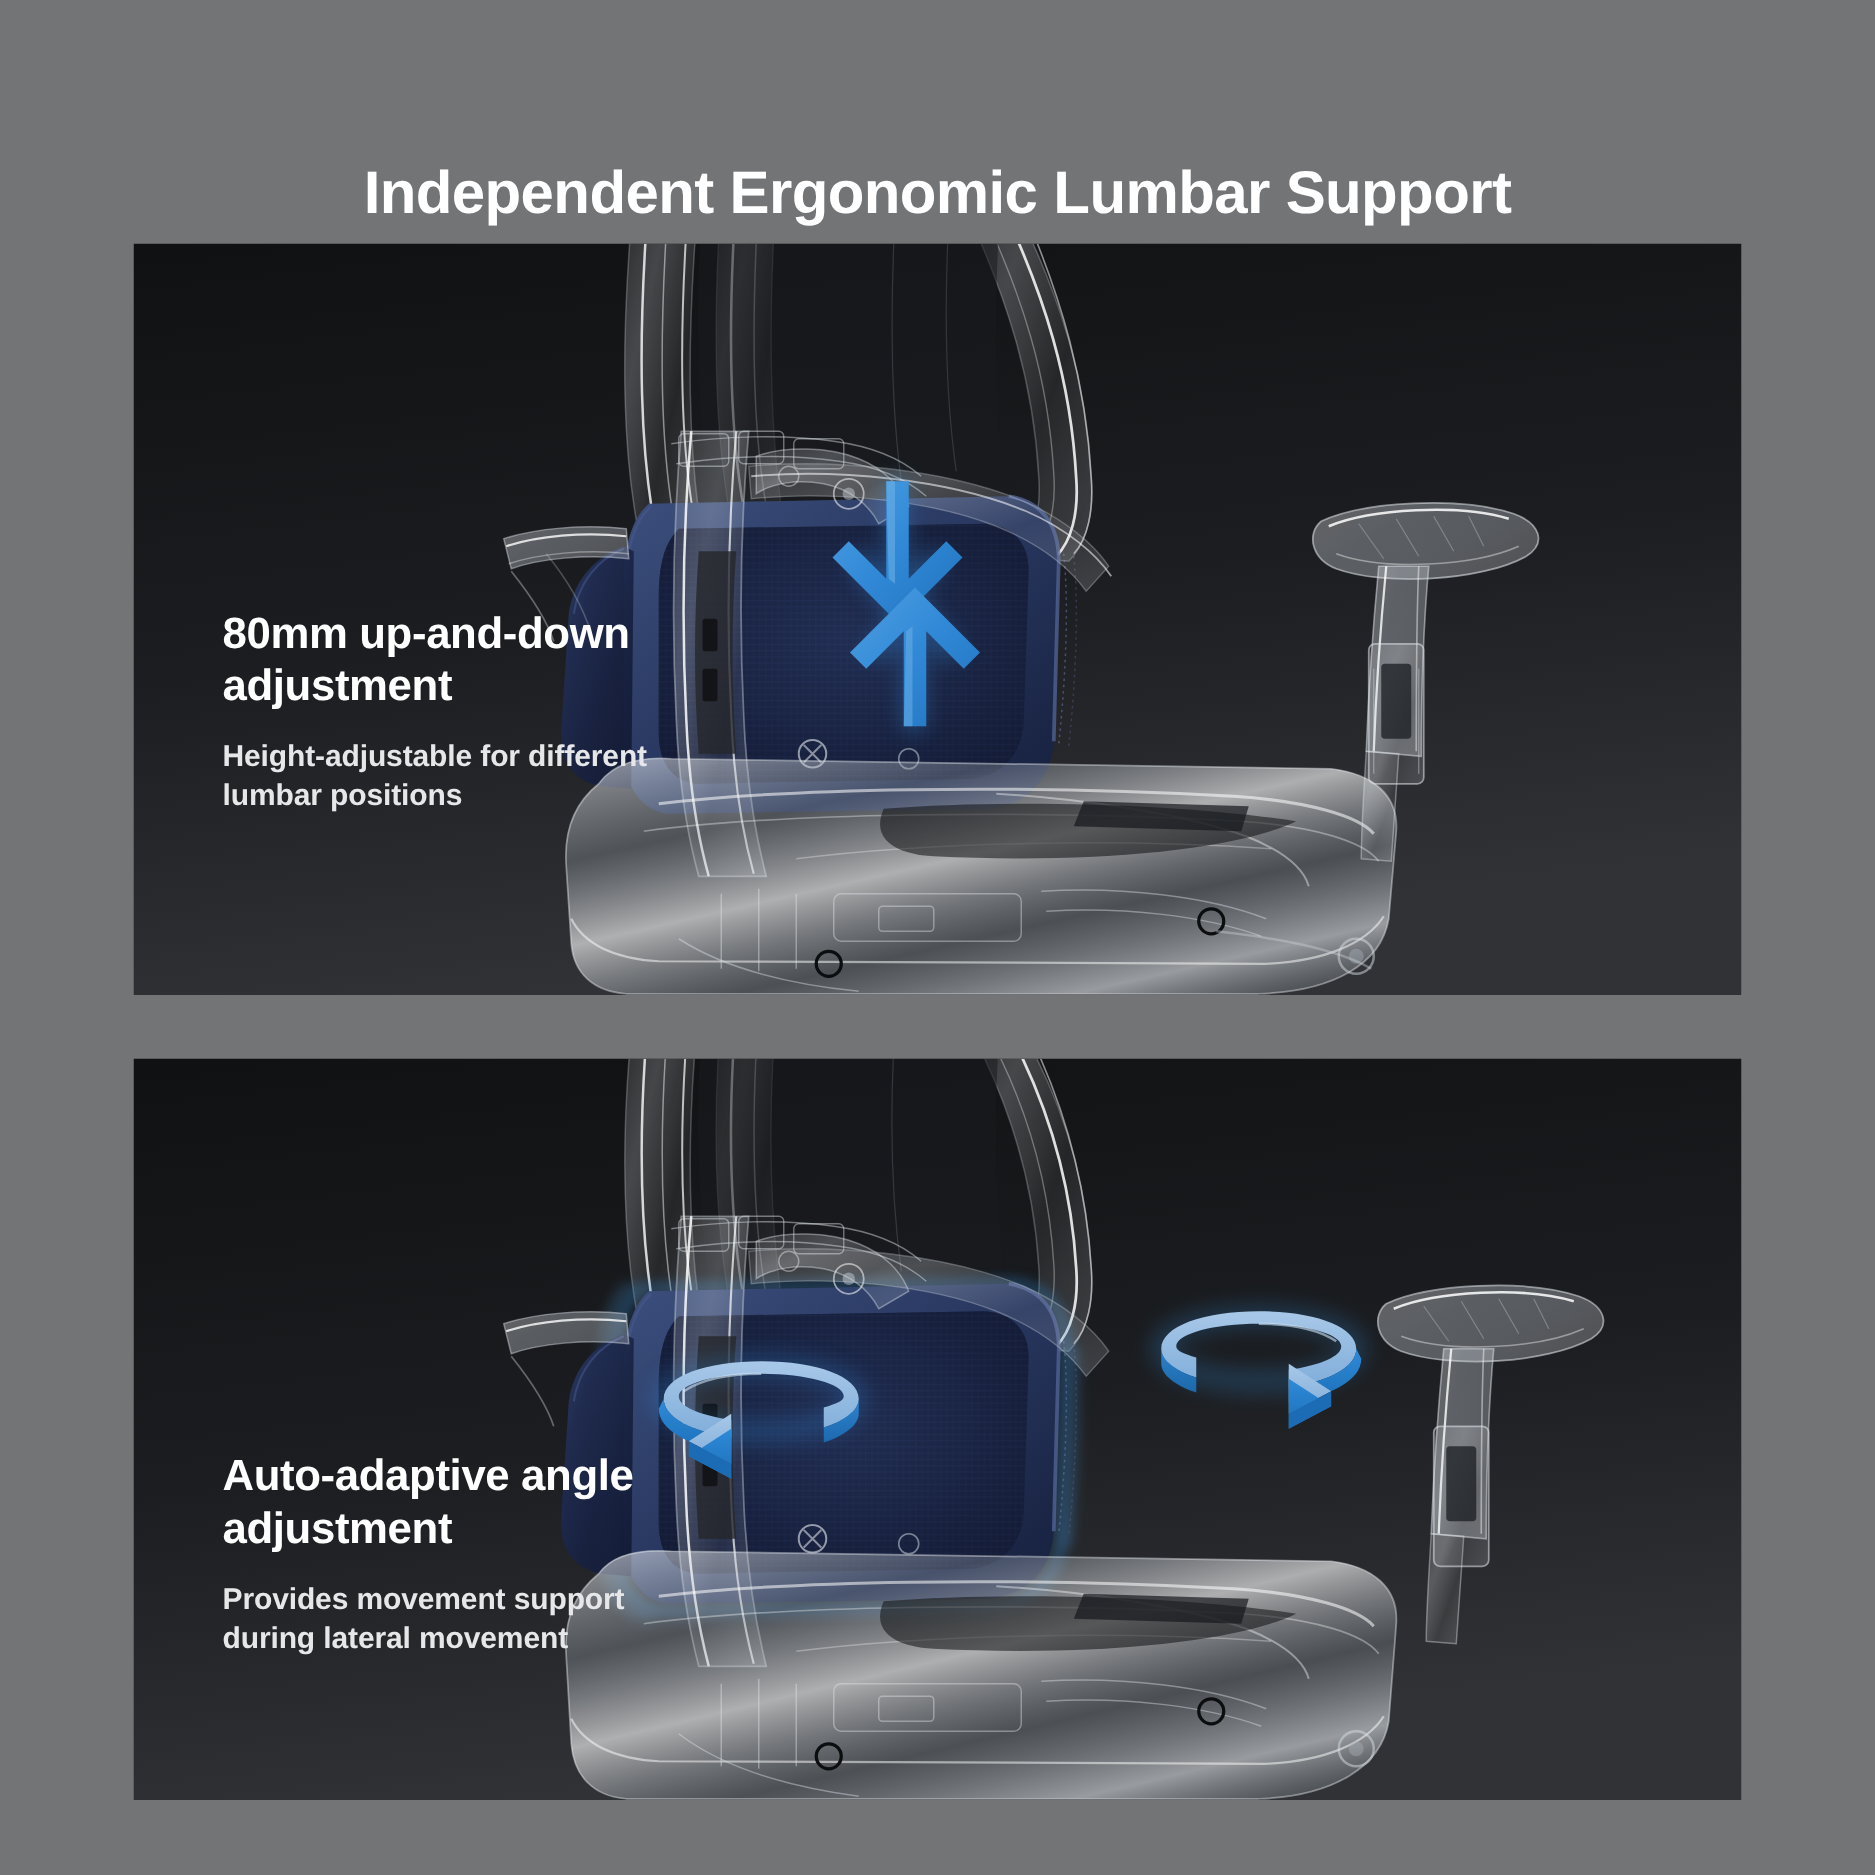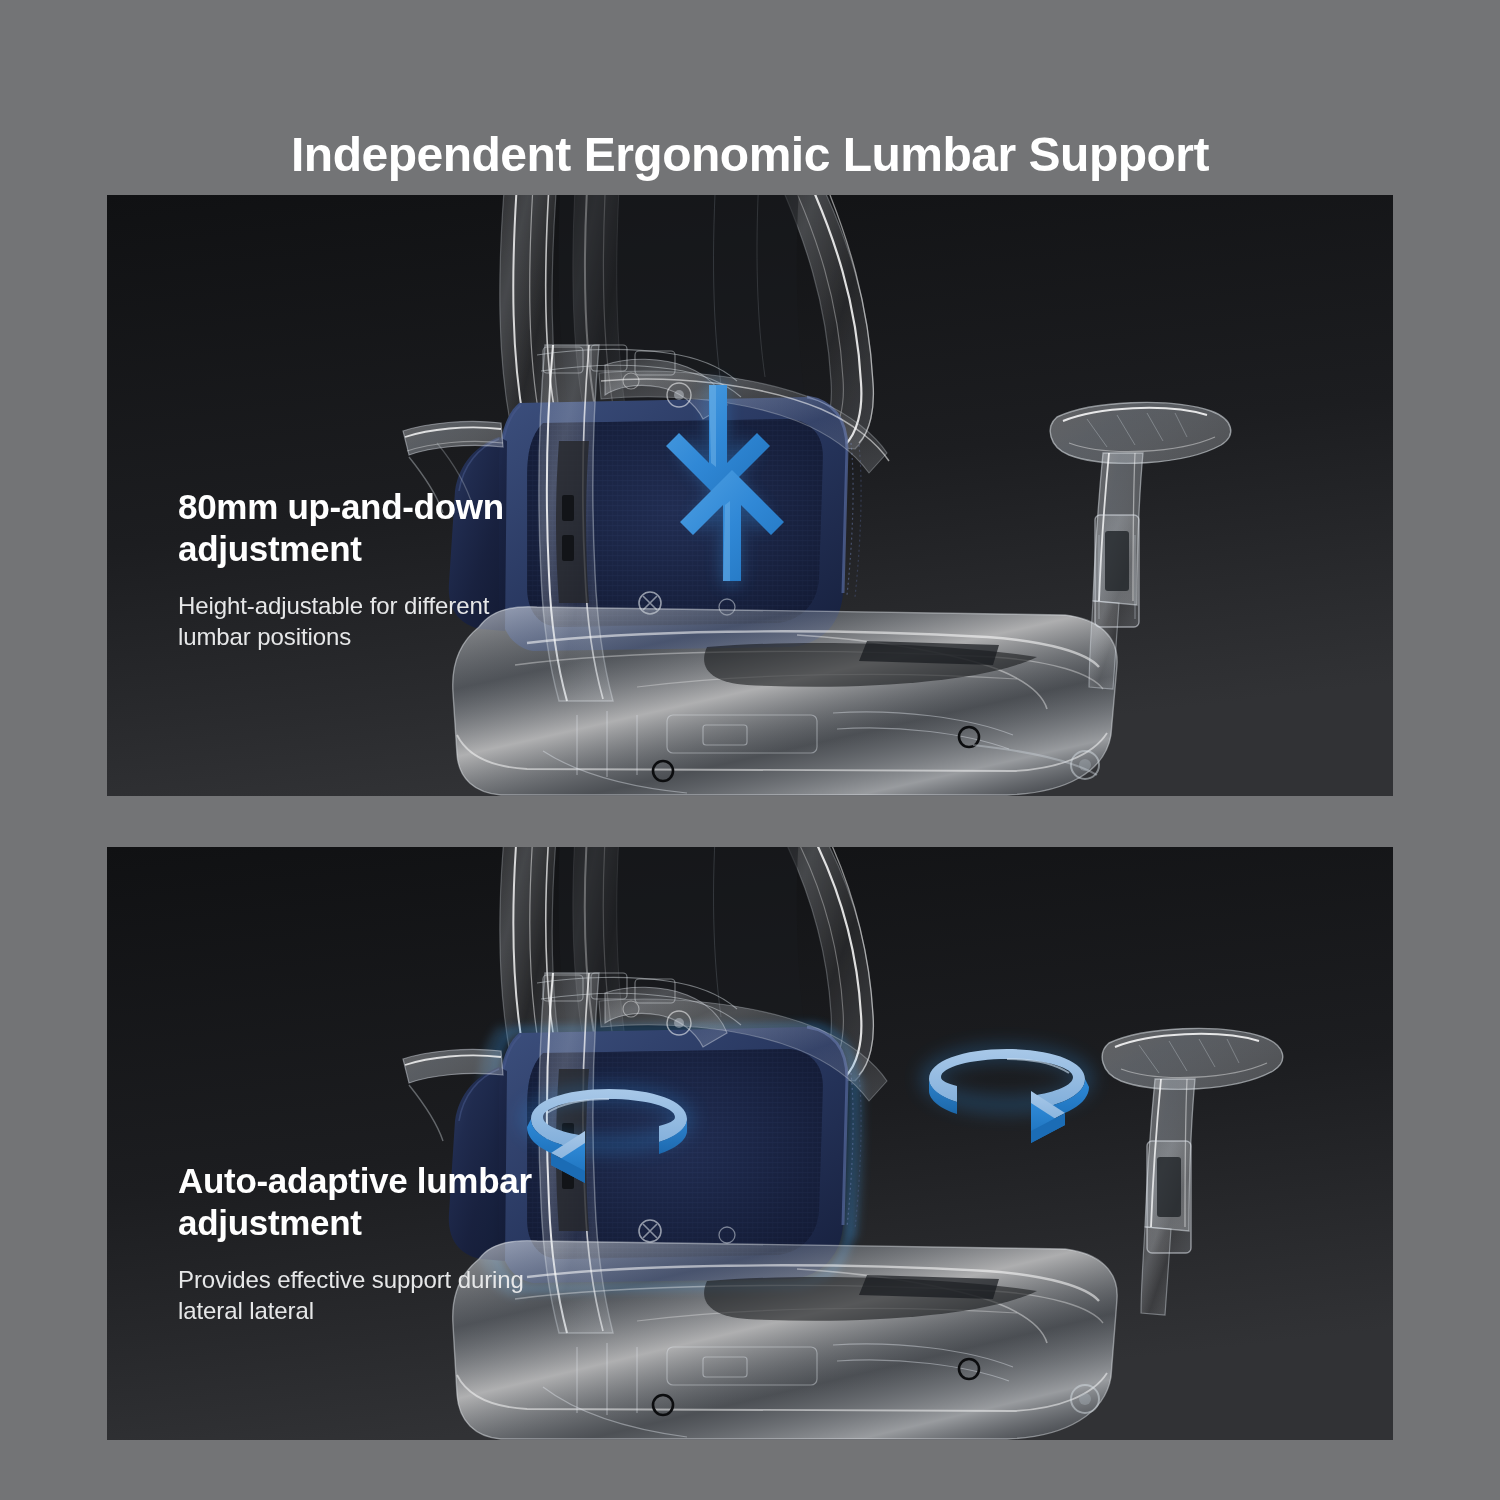--- a/index.html
+++ b/index.html
@@ -45,21 +45,21 @@
   .callout-heading{
     font-size:35px;
     font-weight:bold;
     line-height:1.21;
     color:#ffffff;
     letter-spacing:-0.3px;
     margin-bottom:19px;
   }
   .callout-sub{
     font-size:24px;
-    font-weight:normal;
+    font-weight:bold;
     line-height:1.30;
     color:#e6e7e8;
     letter-spacing:-0.1px;
   }
 
   
   .scene{ position:absolute; inset:0; z-index:10; }
   .scene svg{ position:absolute; left:0; top:0; width:100%; height:100%; }
 
   
@@ -553,16 +553,16 @@
         <path d="M924 256 L924 296 L958 278 Z" fill="url(#ribSide)"></path>
         <path d="M958 266 L958 278 L924 296 L924 284 Z" fill="#1b6cb5"></path>
         <path d="M962 226 C950 218 930 212 900 212" fill="none" stroke="#cfe2f5" stroke-opacity="0.6" stroke-width="2"></path>
       </g>
     </svg>
   </div>
 
   <div class="floor-glow"></div>
 
   <div class="callout">
-    <div class="callout-heading">Auto-adaptive lumbar adjustment</div>
-    <div class="callout-sub">Provides effective support during lateral lateral</div>
+    <div class="callout-heading">Auto-adaptive angle adjustment</div>
+    <div class="callout-sub">Provides movement support during lateral movement</div>
   </div>
 </div>
 
 </body></html>

